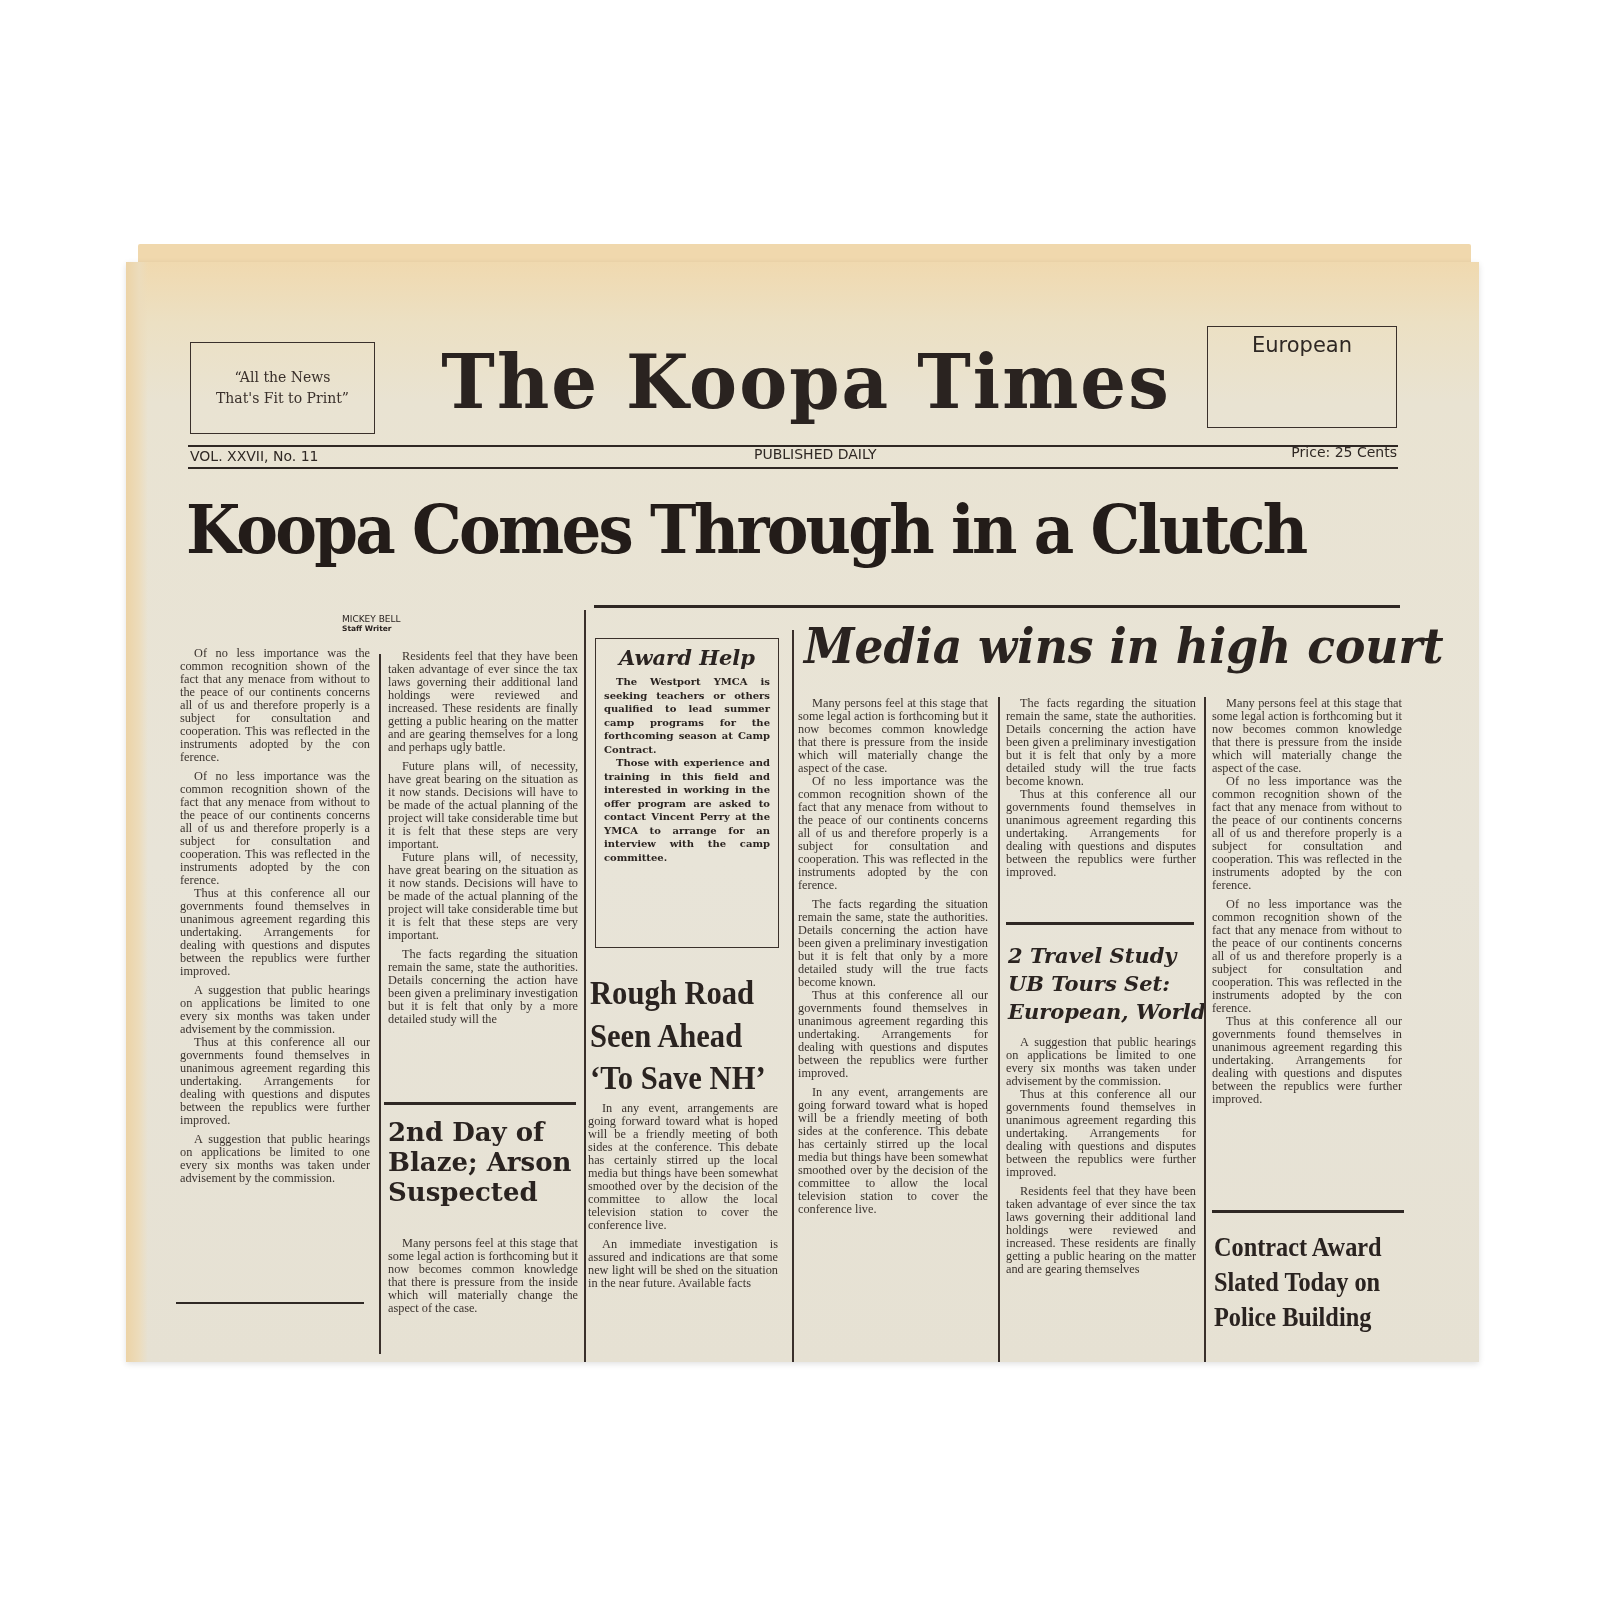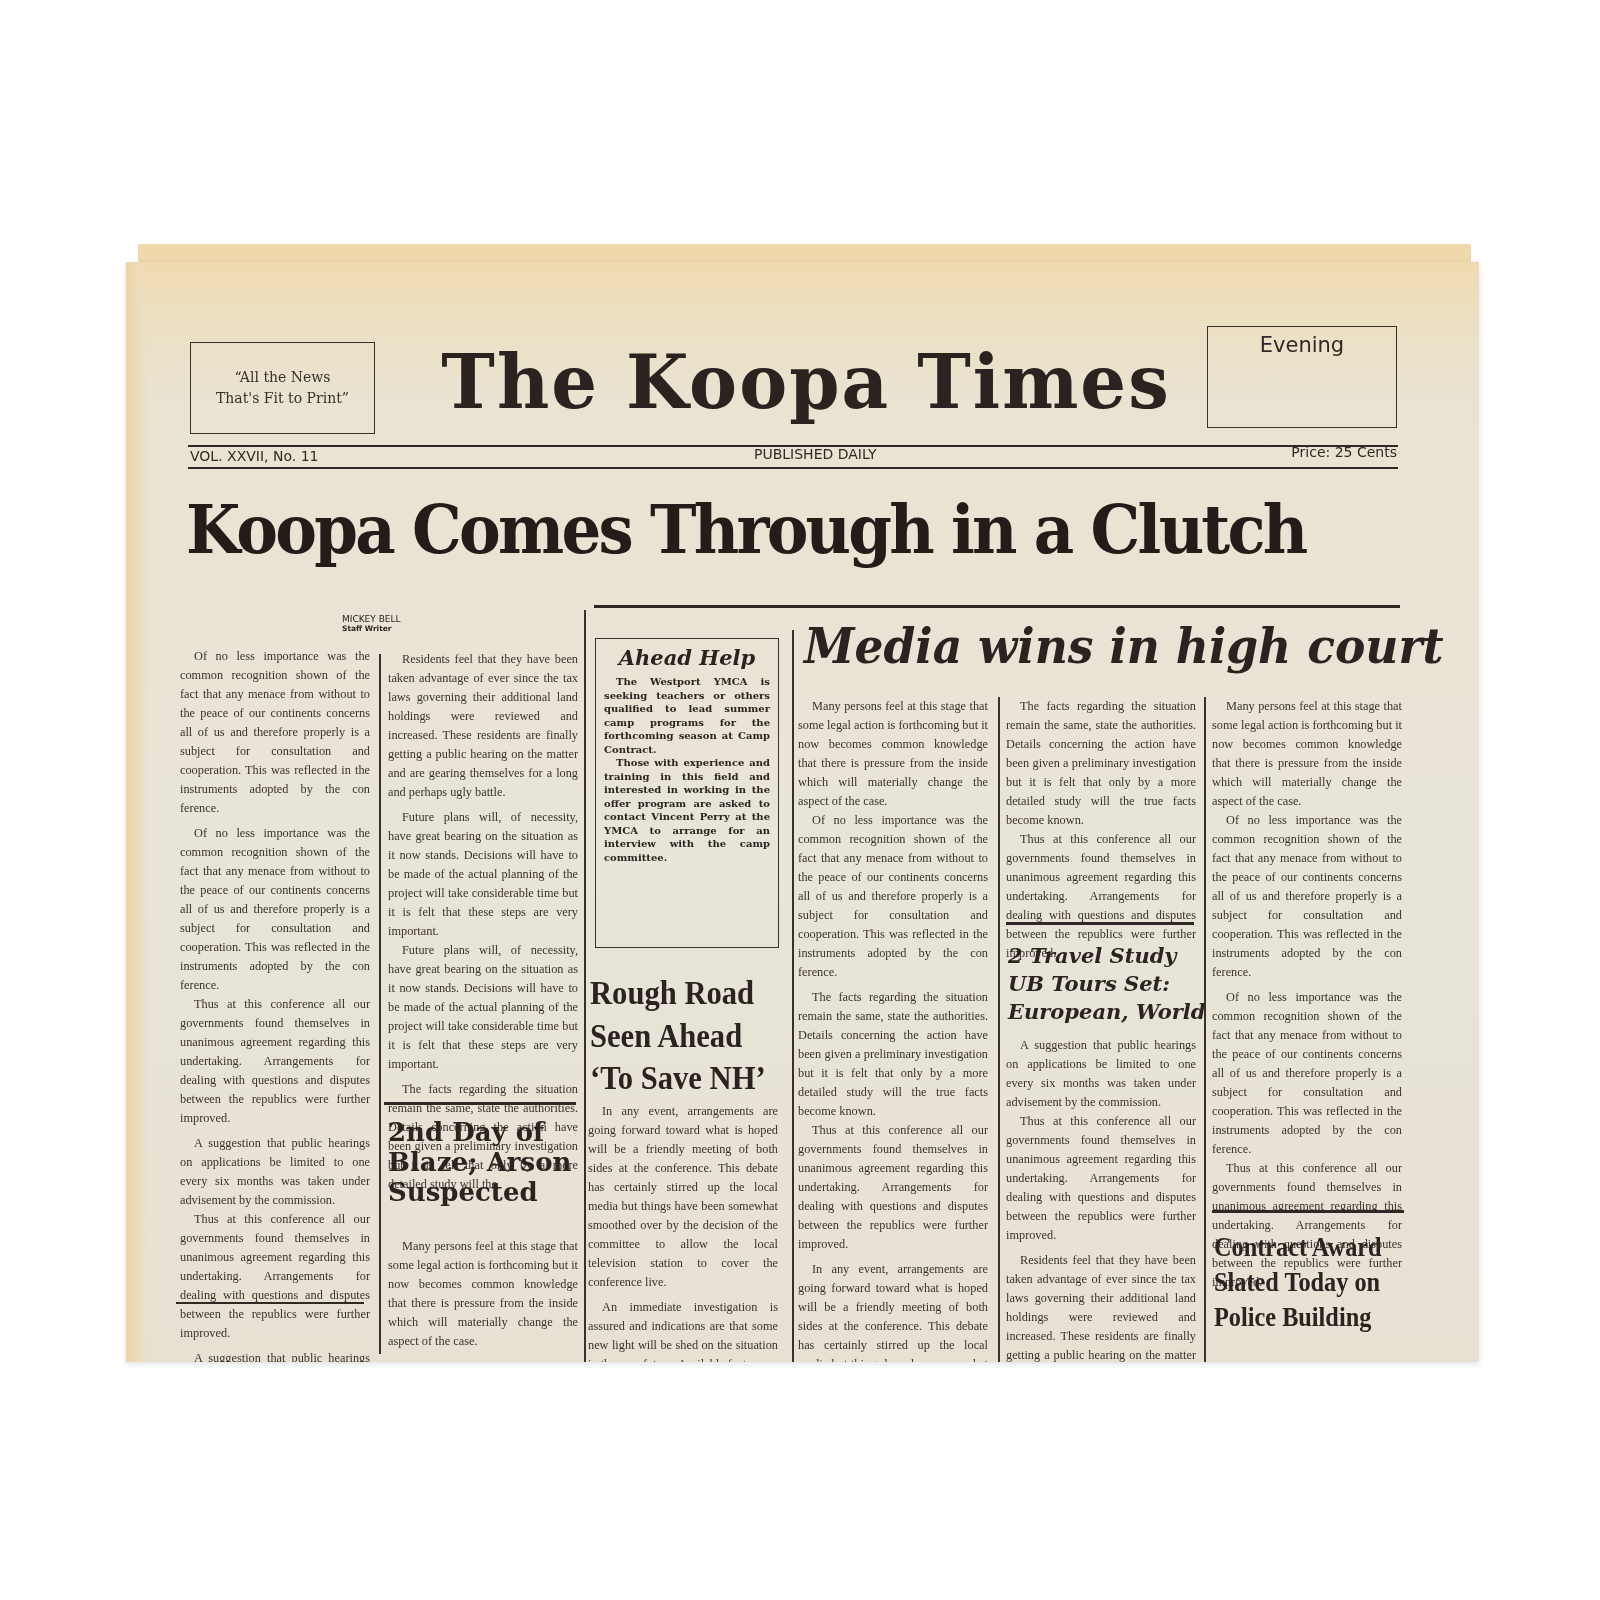--- a/index.html
+++ b/index.html
@@ -9,21 +9,21 @@
   .paper-left-edge { position:absolute; left:0; top:0; width:22px; height:100%; background:linear-gradient(90deg,#ecd3a6,#ecdcbc 60%,transparent); }
   .abs { position:absolute; }
   .ear-box { border:1.5px solid #3a302b; display:flex; align-items:center; justify-content:center; text-align:center; }
   .slogan { font-family:"DejaVu Serif", serif; font-size:14px; line-height:21px; color:#3a302b; }
   .masthead { font-family:"DejaVu Serif", serif; font-weight:bold; font-size:72px; letter-spacing:2px; color:#2a2320; text-align:center; transform:scaleY(1.05); }
   .weather-title { font-family:"DejaVu Sans", sans-serif; font-size:21px; text-align:center; margin-top:6px; color:#2f2824; }
   .weather-body { font-family:"DejaVu Sans", sans-serif; font-size:10.5px; line-height:14px; text-align:justify; padding:4px 12px 0 10px; color:#2f2824; }
   .rule { position:absolute; background:#2f2824; }
   .info { font-family:"DejaVu Sans", sans-serif; font-size:14px; color:#2f2824; }
   .headline { font-family:"DejaVu Serif", serif; font-weight:bold; font-size:68px; letter-spacing:-3px; color:#231c19; transform:scaleX(0.92); transform-origin:left center; white-space:nowrap; }
-  .body-col { font-family:"Liberation Serif", serif; font-size:12.3px; line-height:19px; text-align:justify; color:#3a322d; hyphens:auto; }
+  .body-col { font-family:"Liberation Serif", serif; font-size:12.3px; line-height:13px; text-align:justify; color:#3a322d; hyphens:auto; }
   .body-col p { margin:0; text-indent:14px; }
   .body-col p.gap { margin-top:6px; }
   .bold-col { font-family:"DejaVu Serif", serif; font-weight:bold; font-size:10px; line-height:13.5px; text-align:justify; color:#2a2320; }
   .bold-col p { margin:0; text-indent:12px; }
   .h-serif { font-family:"DejaVu Serif", serif; font-weight:bold; color:#2a2320; line-height:1.16; }
   .h-italic { font-family:"DejaVu Serif", serif; font-weight:bold; font-style:italic; color:#2a2320; }
   .h-cond { font-family:"Liberation Serif", serif; font-weight:bold; color:#2a2320; line-height:1.25; transform:scaleX(0.9); transform-origin:left top; white-space:nowrap; }
   .vrule { position:absolute; width:1.5px; background:#3a302b; }
   .byline-name { font-family:"DejaVu Sans", sans-serif; font-weight:normal; font-size:9px; }
   .byline-title { font-family:"DejaVu Sans", sans-serif; font-weight:bold; font-size:7.5px; text-align:left; }
@@ -38,21 +38,21 @@
   <div class="abs ear-box" style="left:64px; top:80px; width:183px; height:90px;">
     <div class="slogan">
       <div>“All the News</div>
       <div>That's Fit to Print”</div>
     </div>
   </div>
 
   <div class="abs masthead" style="left:280px; top:70px; width:800px; height:100px; line-height:100px;">The Koopa Times</div>
 
   <div class="abs ear-box" style="left:1081px; top:64px; width:188px; height:100px; display:block;">
-    <div class="weather-title">Evening</div>
+    <div class="weather-title">European</div>
   </div>
 
   <div class="rule" style="left:62px; top:183px; width:1210px; height:1.5px;"></div>
   <div class="abs info" style="left:64px; top:186px;">VOL. XXVII, No. 11</div>
   <div class="abs info" style="left:628px; top:184px;">PUBLISHED DAILY</div>
   <div class="abs info" style="right:82px; top:182px;">Price: 25 Cents</div>
   <div class="rule" style="left:62px; top:205px; width:1210px; height:1.5px;"></div>
 
   <div class="abs headline" style="left:60px; top:222px; width:1320px; line-height:90px;">Koopa Comes Through in a Clutch</div>
 
@@ -87,21 +87,21 @@
     <div>Suspected</div>
   </div>
   <div class="abs body-col" style="left:262px; top:975px; width:190px;">
     <p>Many persons feel at this stage that some legal action is forthcoming but it now becomes common knowledge that there is pressure from the inside which will materially change the aspect of the case.</p>
   </div>
 
   <div class="vrule" style="left:458px; top:348px; height:760px;"></div>
   <div class="rule" style="left:468px; top:343px; width:806px; height:2.5px;"></div>
 
   <div class="abs" style="left:469px; top:376px; width:182px; height:308px; border:1.5px solid #3a302b;">
-    <div class="h-italic" style="font-size:21px; text-align:center; margin-top:6px;">Ahead Help</div>
+    <div class="h-italic" style="font-size:21px; text-align:center; margin-top:6px;">Award Help</div>
     <div class="bold-col" style="padding:5px 8px 0 8px;">
       <p>The Westport YMCA is seeking teachers or others qualified to lead summer camp programs for the forthcoming season at Camp Contract.</p>
       <p>Those with experience and training in this field and interested in working in the offer program are asked to contact Vincent Perry at the YMCA to arrange for an interview with the camp committee.</p>
     </div>
   </div>
 
   <div class="abs h-cond" style="left:464px; top:710px; font-size:34px;">
     <div>Rough Road</div>
     <div>Seen Ahead</div>
     <div>‘To Save NH’</div>

